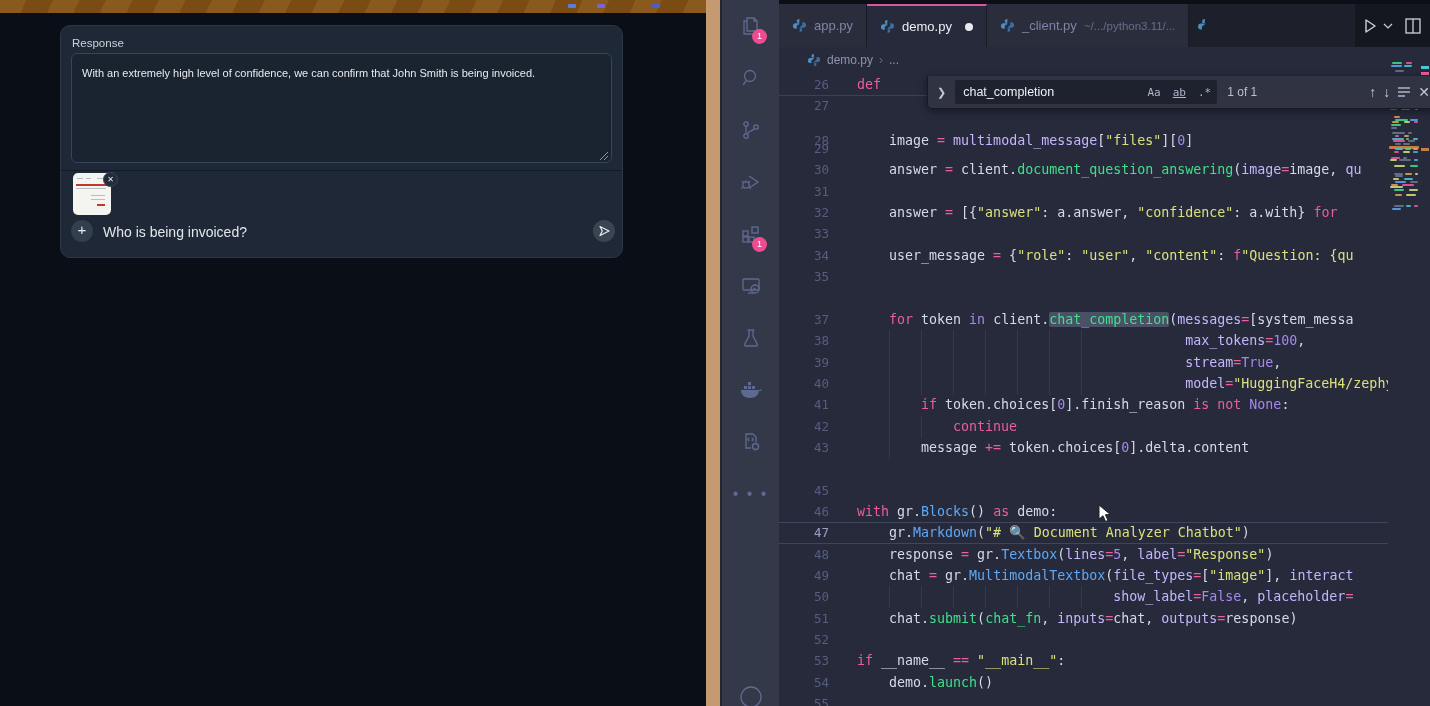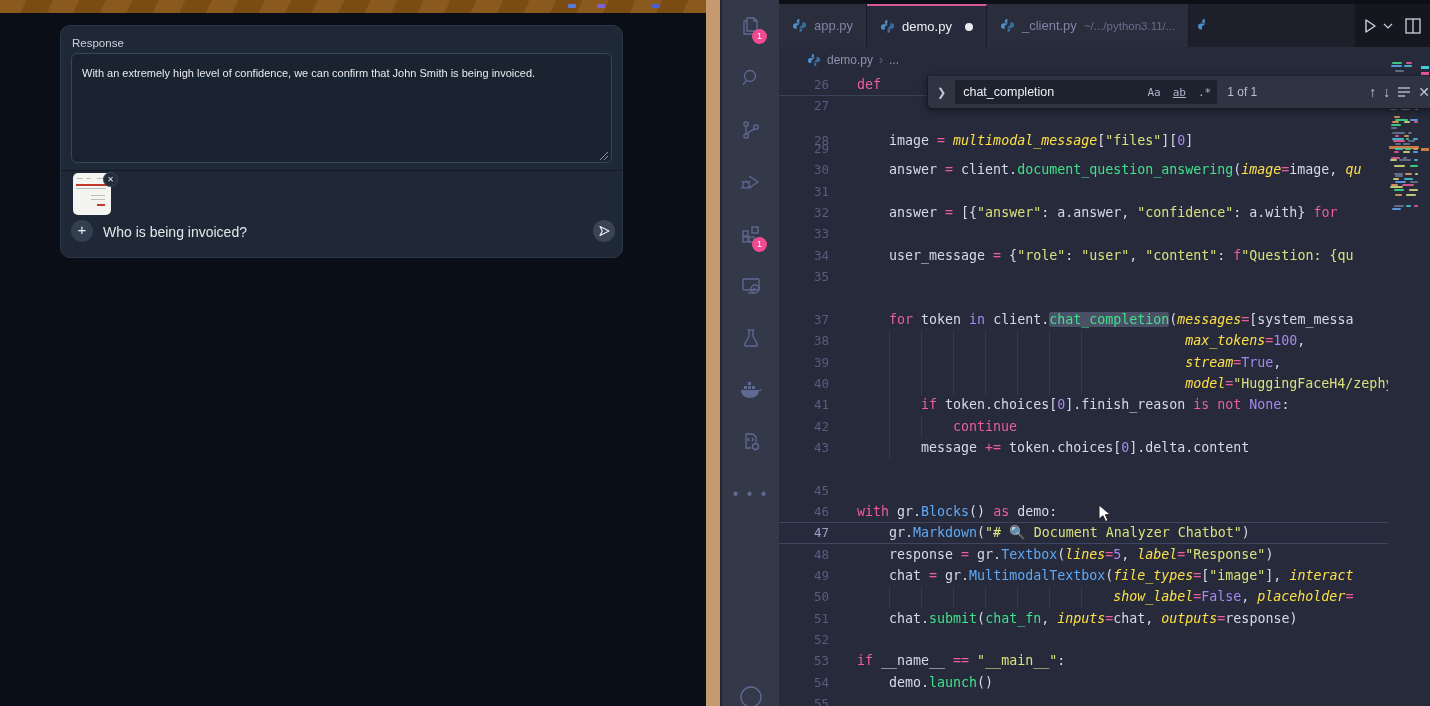--- a/index.html
+++ b/index.html
@@ -64,21 +64,21 @@
   .row { position:absolute; left:0; width:611px; height:22px; line-height:21.4px; }
   .row .ln { position:absolute; left:0; width:50px; text-align:right; color:#565e80;
     font-family:"DejaVu Sans Mono", monospace; font-size:12.5px; }
   .row.cur .ln { color:#9aa2c4; }
   .row .code { position:absolute; left:78px; white-space:pre; font-family:"DejaVu Sans Mono", monospace; font-size:13.3px; color:#d5d9e8; }
   .row.cur { box-shadow:inset 0 1px 0 #3e455e, inset 0 -1px 0 #3e455e; }
   .row.stickyb { box-shadow:inset 0 -1px 0 #3b4156; }
   .ig { position:absolute; top:0; width:1px; height:22px; background:#343a4e; }
   .tk-k { color:#ee5d9d; } .tk-v { color:#a688f0; } .tk-g { color:#3fe08a; }
   .tk-b { color:#5fa8f5; } .tk-s { color:#dae07c; }
-  .tk-p { color:#fde047; font-style:italic; }
+  .tk-p { color:#c4b5fd; }
   .hl { background:rgba(125,135,165,.42); border-radius:2px; }
 
   
   .find-widget { position:absolute; left:148px; top:76px; width:514px; height:33px; background:#2f3342;
     border:1px solid #171a24; border-top:none; border-radius:0 0 5px 5px; box-shadow:0 2px 8px rgba(0,0,0,.45);
     display:flex; align-items:center; z-index:20; }
   .fw-chevron { color:#c3c9db; font-size:11px; padding:0 9px; cursor:pointer; }
   .fw-input { position:relative; width:262px; height:24px; background:#1e222e; border-radius:2px;
     display:flex; align-items:center; }
   .fw-query { font-size:12.5px; color:#eceff6; padding-left:8px; flex:1; }

